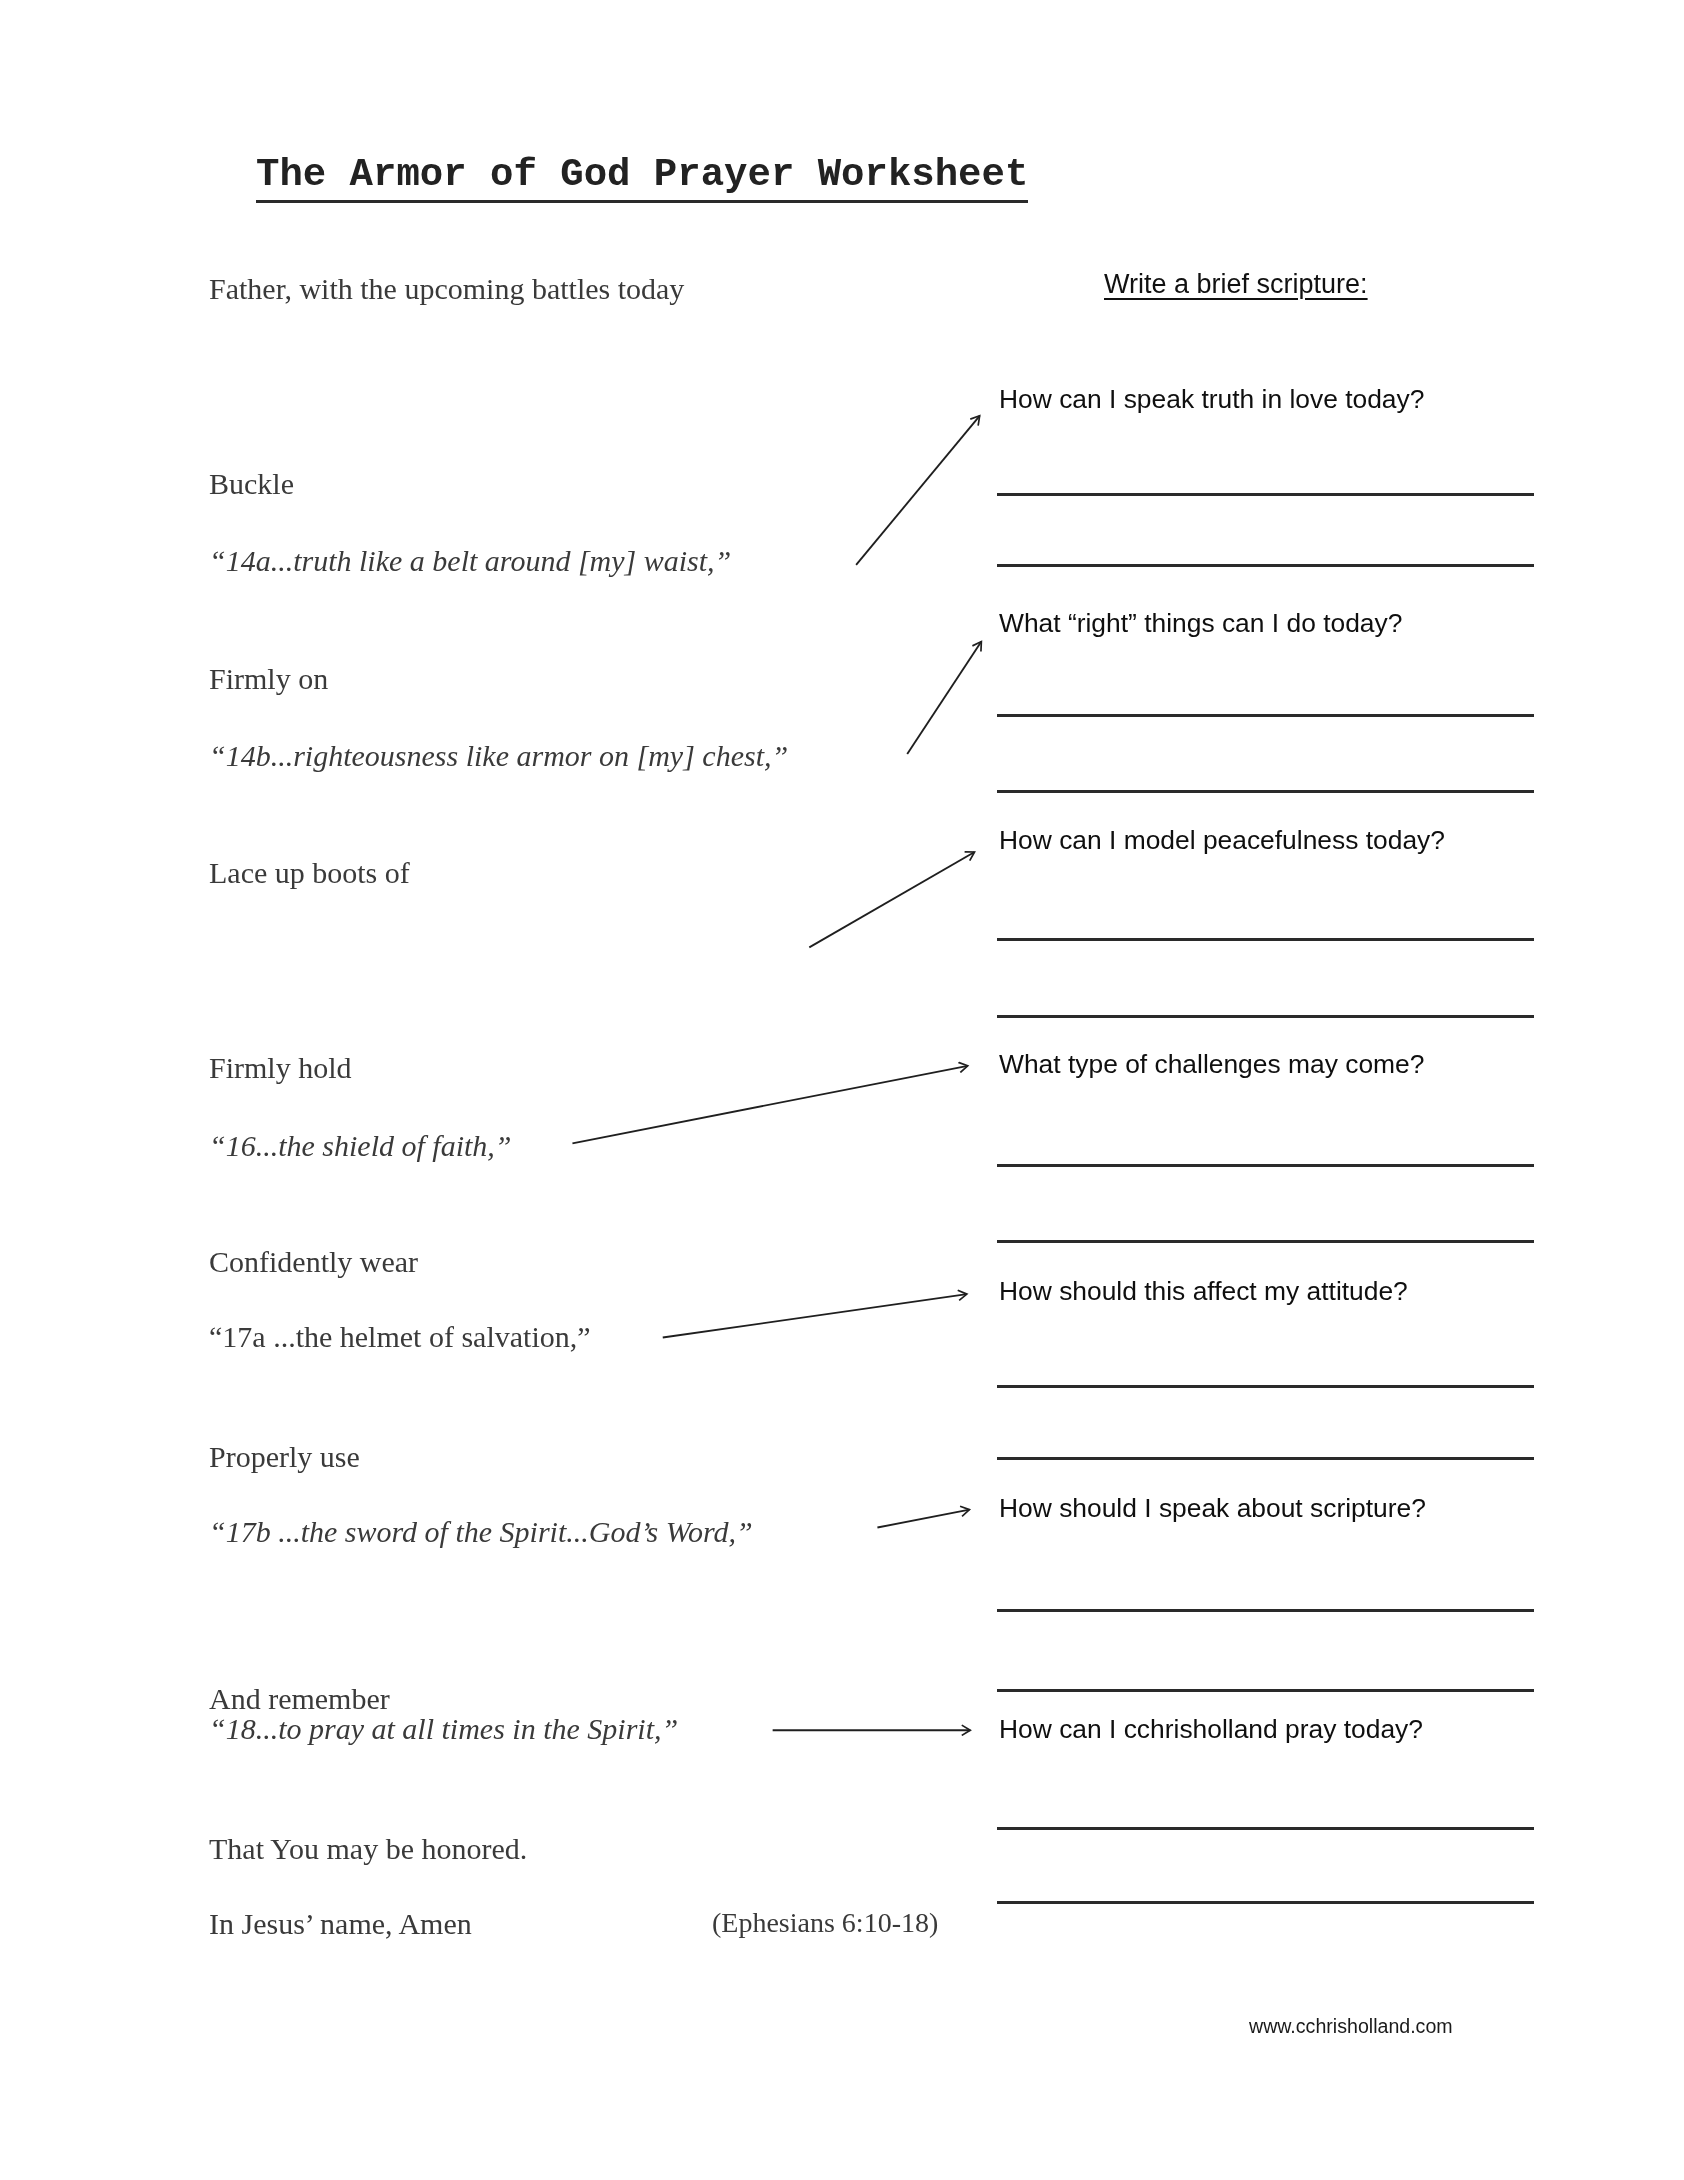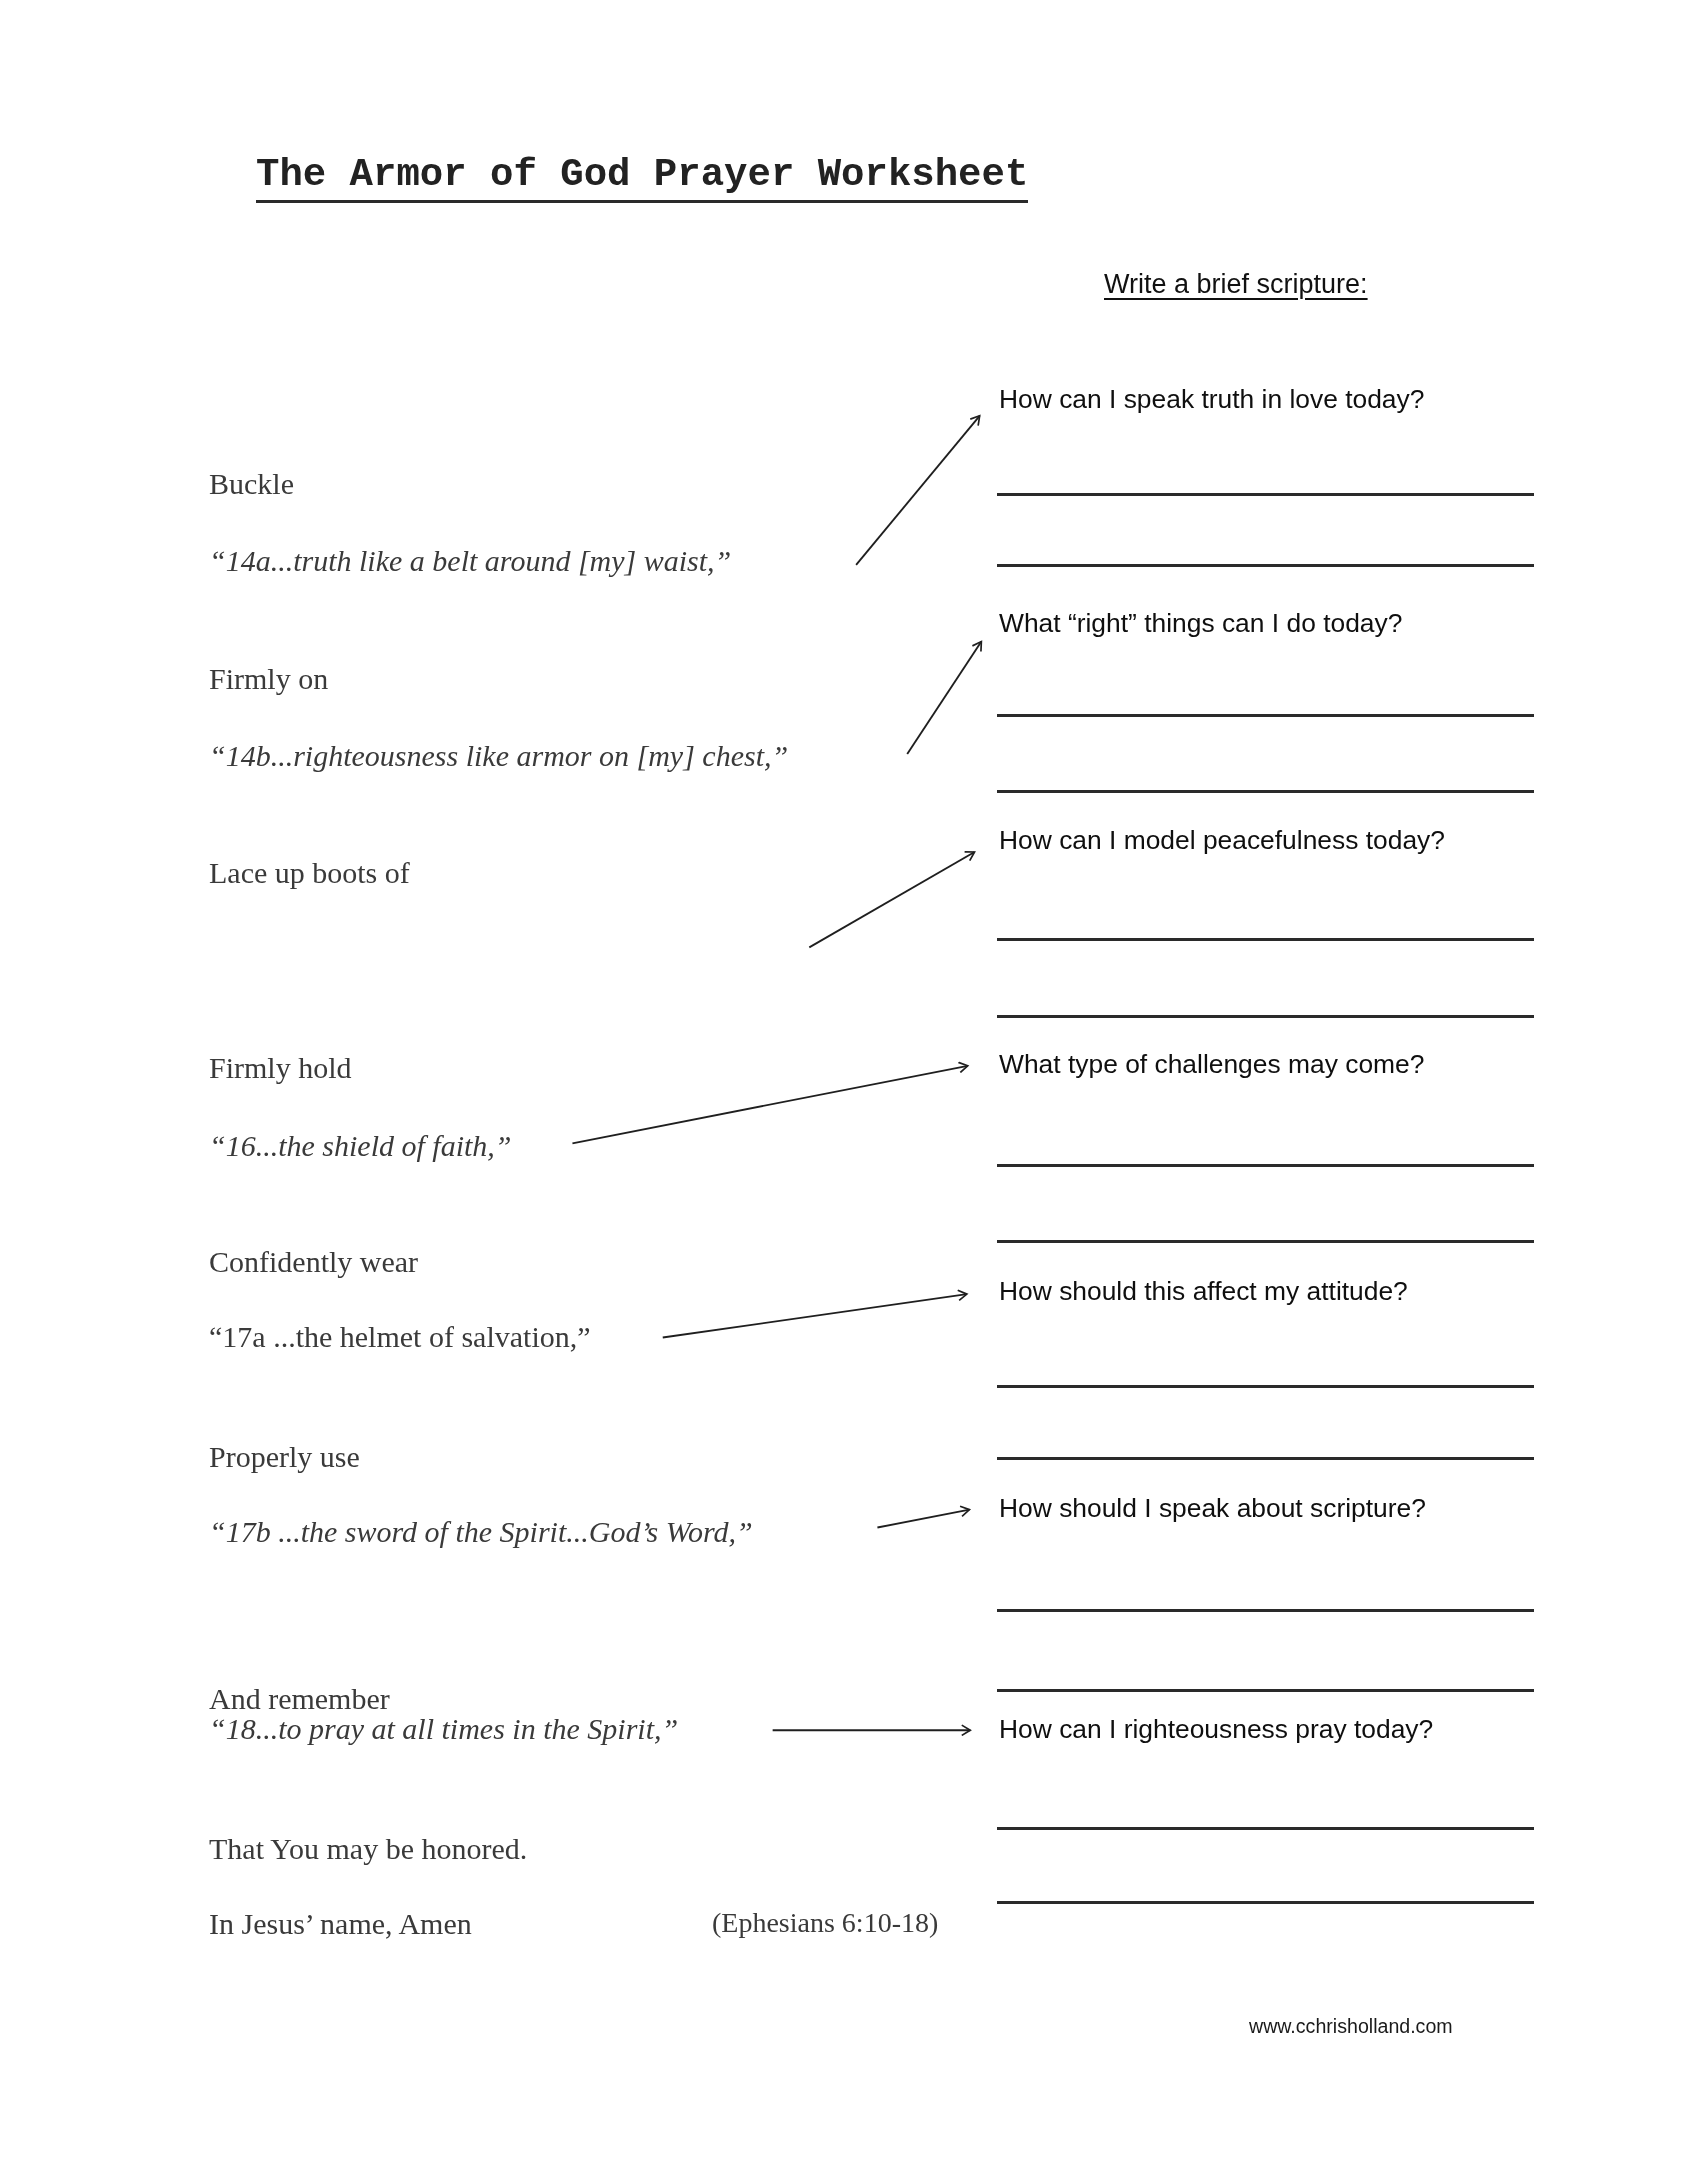--- a/index.html
+++ b/index.html
@@ -62,20 +62,21 @@
   }
   svg.arrows { position: absolute; left: 0; top: 0; pointer-events: none; }
 </style>
 </head>
 <body>
 
 <div class="page">
 
   <div class="abs title" style="left:256px; top:153px;">The Armor of God Prayer Worksheet</div>
 
+  <div class="abs serif-line" style="left:209px; top:272px;">Father, with the upcoming battles today</div>
 
   <div class="abs response-header" style="left:1104px; top:269px;">Write a brief scripture:</div>
 
   <div class="abs serif-line" style="left:209px; top:467px;">Buckle</div>
   <div class="abs quote" style="left:209px; top:544px;">“14a...truth like a belt around [my] waist,”</div>
 
   <div class="abs serif-line" style="left:209px; top:662px;">Firmly on</div>
   <div class="abs quote" style="left:209px; top:739px;">“14b...righteousness like armor on [my] chest,”</div>
 
   <div class="abs serif-line" style="left:209px; top:856px;">Lace up boots of</div>
@@ -113,21 +114,21 @@
   <div class="response-line" style="top:1240px;"></div>
 
   <div class="abs question" style="left:999px; top:1276px;">How should this affect my attitude?</div>
   <div class="response-line" style="top:1385px;"></div>
   <div class="response-line" style="top:1457px;"></div>
 
   <div class="abs question" style="left:999px; top:1493px;">How should I speak about scripture?</div>
   <div class="response-line" style="top:1609px;"></div>
   <div class="response-line" style="top:1689px;"></div>
 
-  <div class="abs question" style="left:999px; top:1714px;">How can I righteousness pray today?</div>
+  <div class="abs question" style="left:999px; top:1714px;">How can I cchrisholland pray today?</div>
   <div class="response-line" style="top:1827px;"></div>
   <div class="response-line" style="top:1901px;"></div>
 
   <svg class="arrows" width="1685" height="2181" viewBox="0 0 1978 2560">
     <defs>
       <marker id="arrowhead" markerWidth="14" markerHeight="14" refX="11" refY="7" orient="auto" markerUnits="userSpaceOnUse">
         <path d="M1,1 L11,7 L1,13" fill="none" stroke="#1f1f1f" stroke-width="2"></path>
       </marker>
     </defs>
     <line x1="1005" y1="663" x2="1150" y2="488" stroke="#1f1f1f" stroke-width="2.2" marker-end="url(#arrowhead)"></line>

